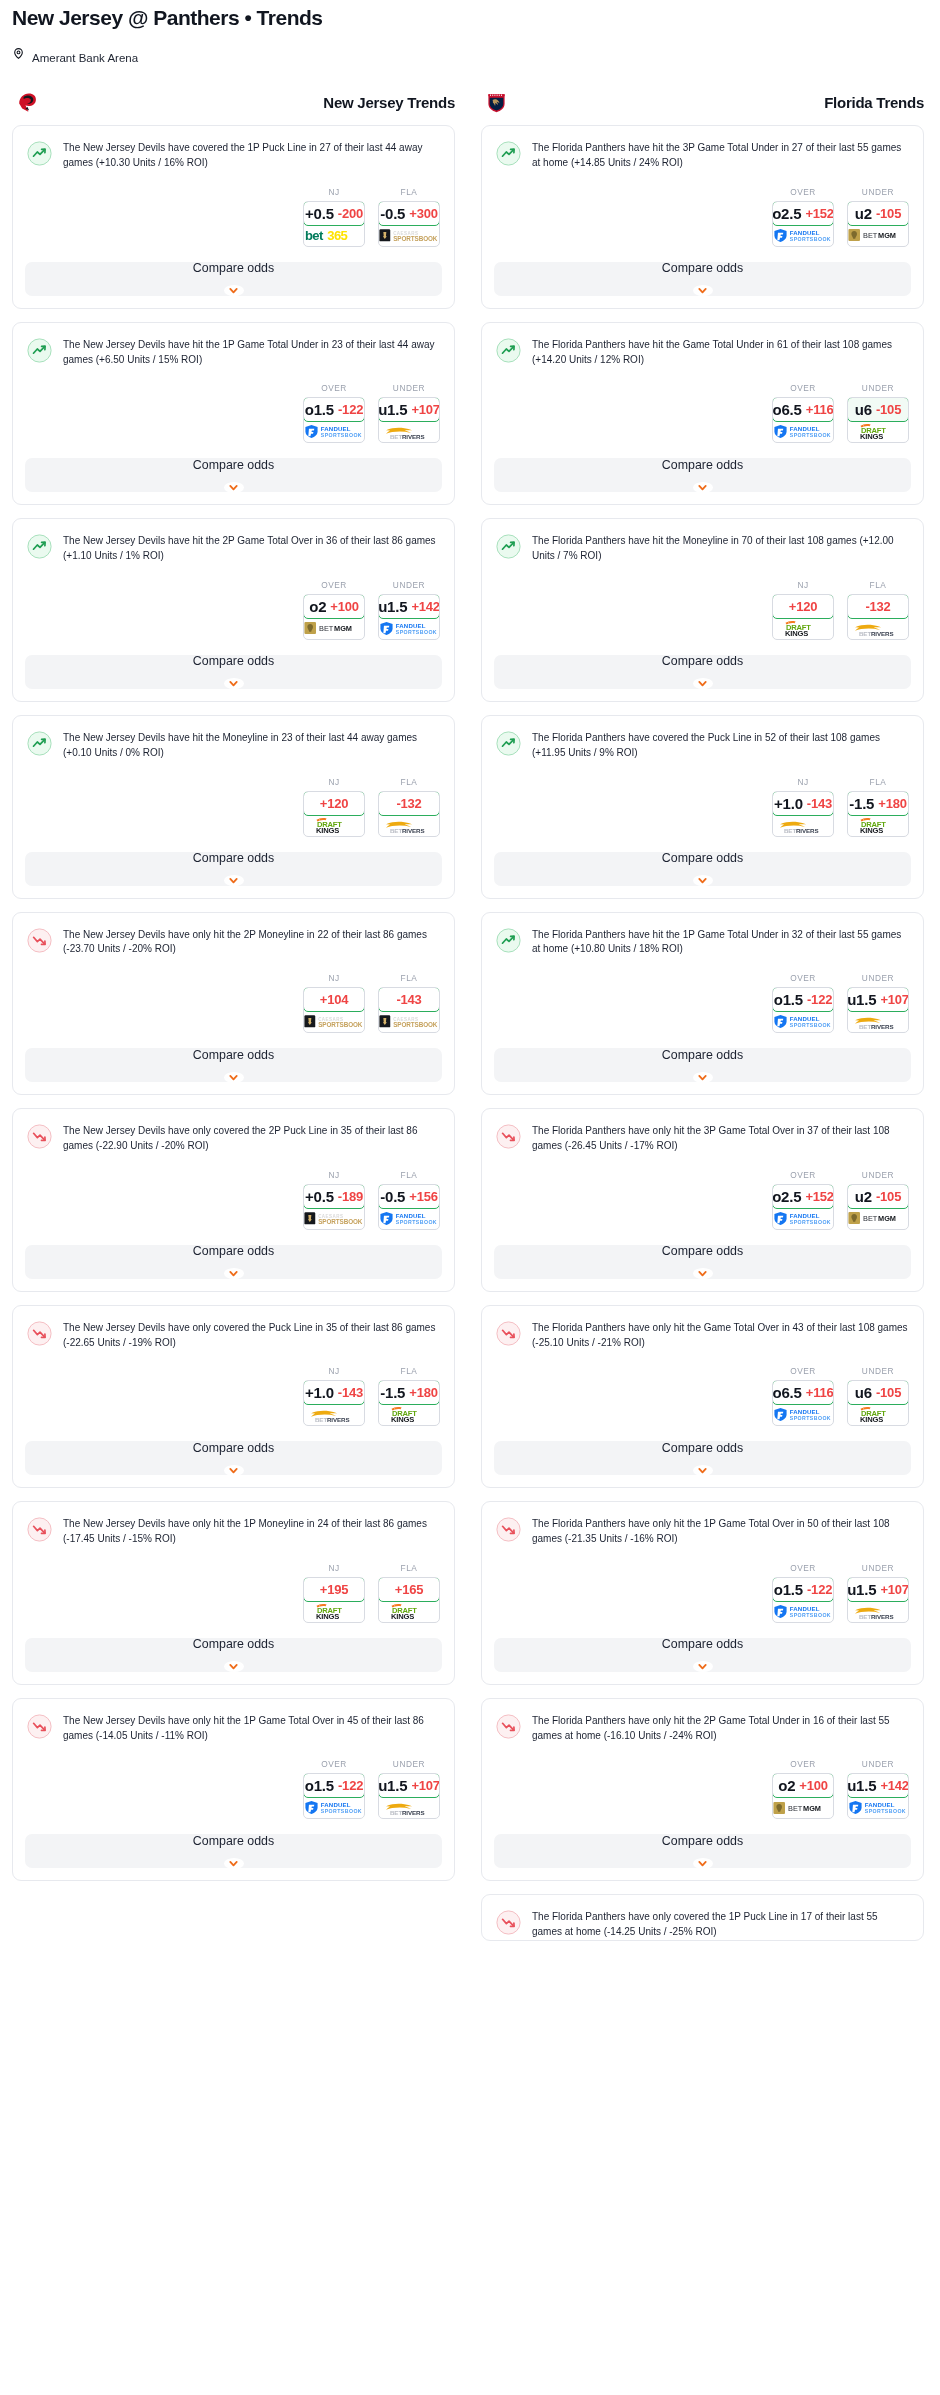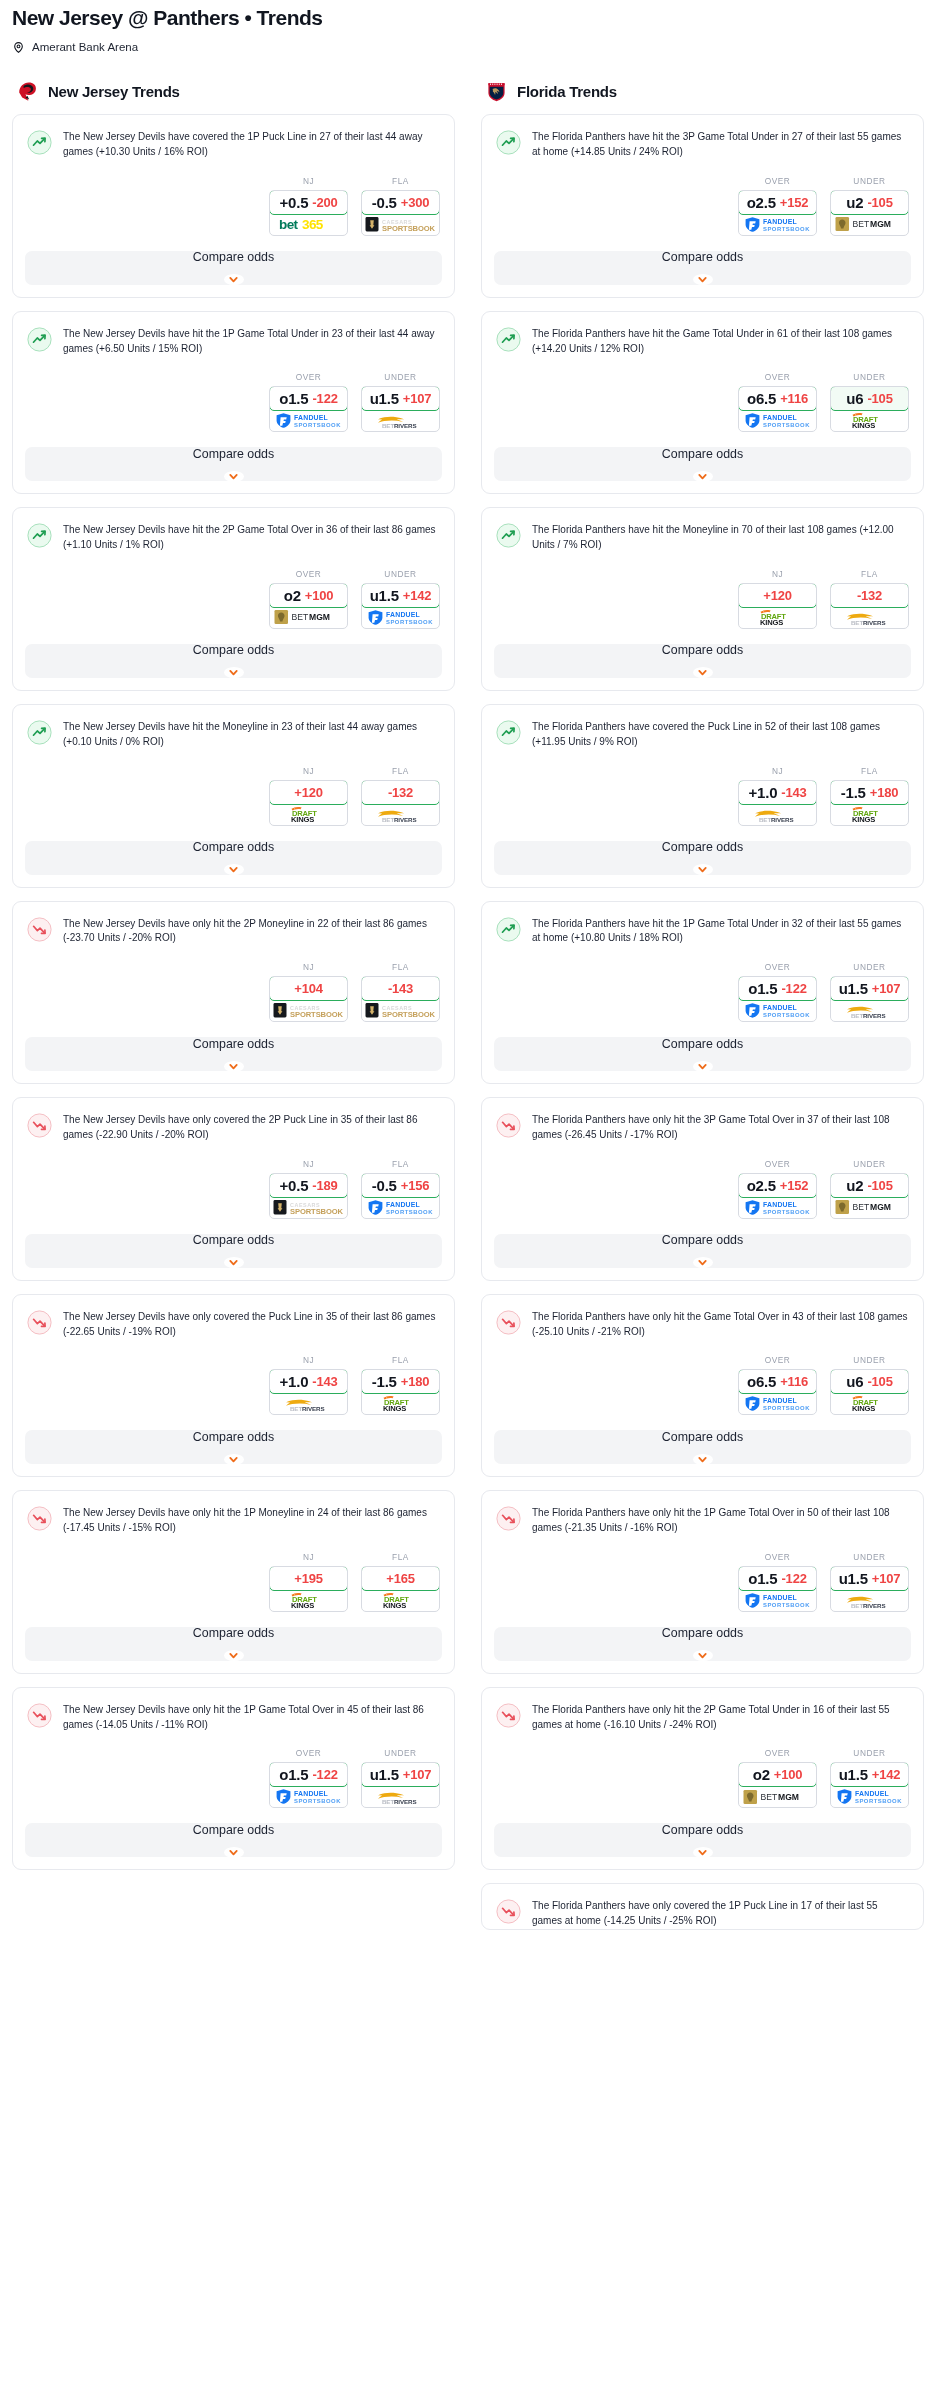--- a/index.html
+++ b/index.html
@@ -21,38 +21,39 @@
     color: #111620;
     line-height: 1.15;
   }
   .venue-row {
     display: flex;
     align-items: center;
     gap: 7px;
     margin-top: 10px;
   }
   .venue-row .pin { width: 13px; height: 13px; display: block; }
-  .venue-text { font-size: 11.5px; color: #1d2330; }
+  .venue-text { font-size: 11.5px; color: #1d2330; margin-top: 12px; }
 
   
   .columns {
     display: flex;
     gap: 26px;
     padding: 0 12px;
     margin-top: 27px;
     align-items: flex-start;
   }
   .col { width: 443px; flex: 0 0 443px; }
 
   .col-header {
     display: flex;
     align-items: center;
     gap: 9px;
     padding-left: 4px;
     margin-bottom: 11px;
+    justify-content: space-between;
   }
   .team-logo { width: 23px; height: 23px; flex: 0 0 23px; }
   .col-header-title {
     font-size: 15px;
     font-weight: 700;
     letter-spacing: -0.25px;
     color: #111620;
   }
 
   
@@ -76,21 +77,21 @@
   }
 
   
   .odds-row {
     display: flex;
     justify-content: flex-end;
     gap: 13px;
     margin-top: 16px;
     padding-bottom: 2px;
   }
-  .odds-cell { width: 79px; }
+  .odds-cell { width: 62px; }
   .odds-label {
     text-align: center;
     font-size: 8.3px;
     letter-spacing: 0.55px;
     color: #9aa0ad;
     margin-bottom: 4px;
   }
   .odds-box {
     border: 1px solid #d8dbe2;
     border-radius: 5px;

